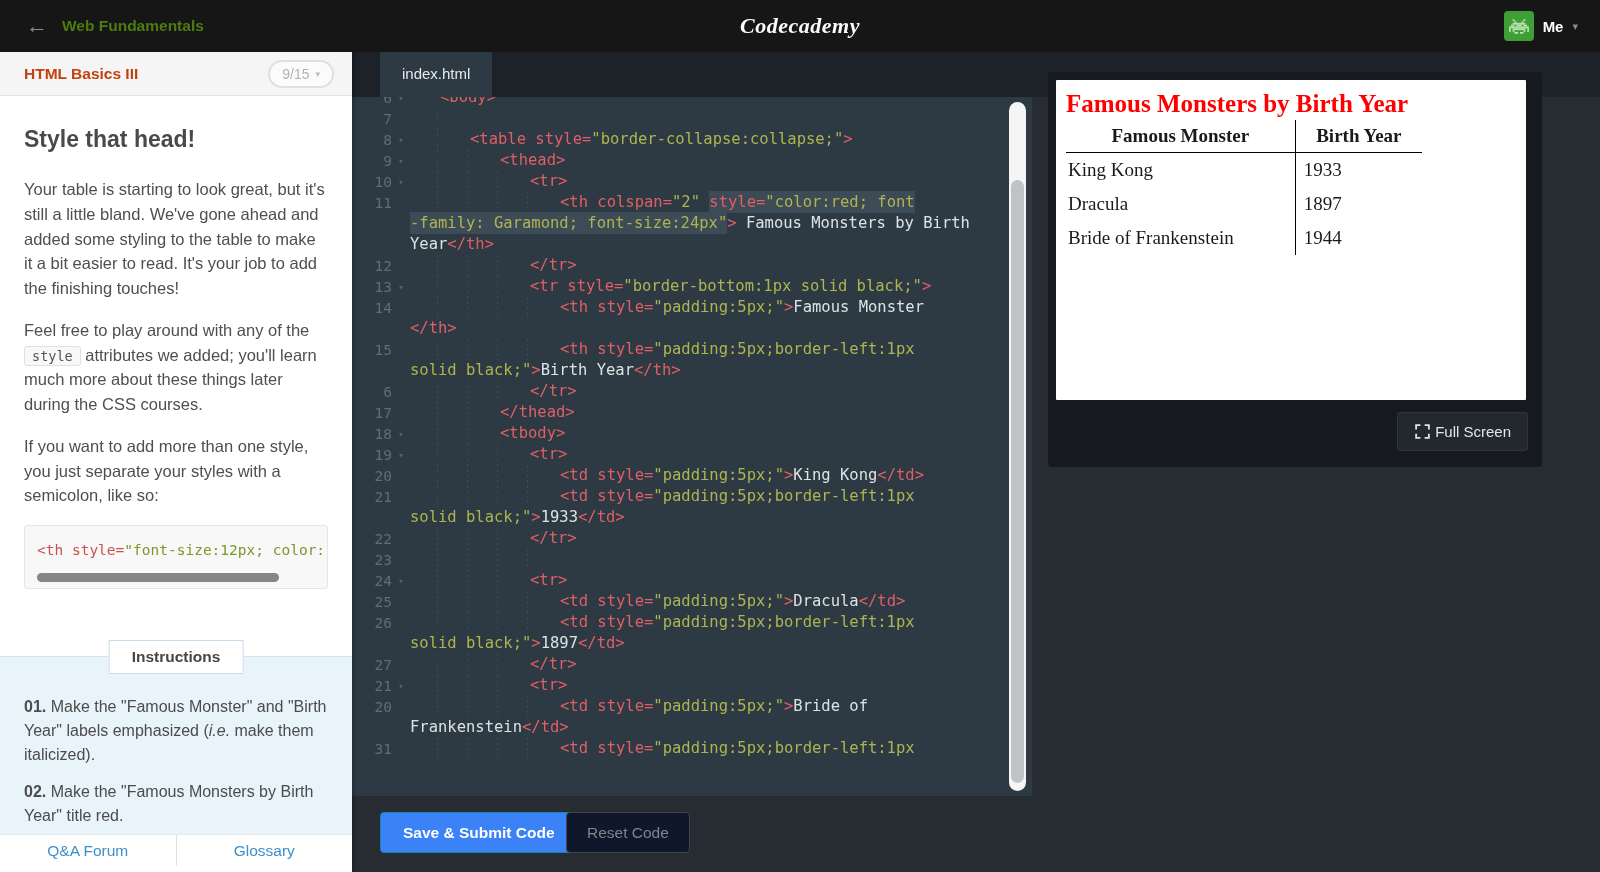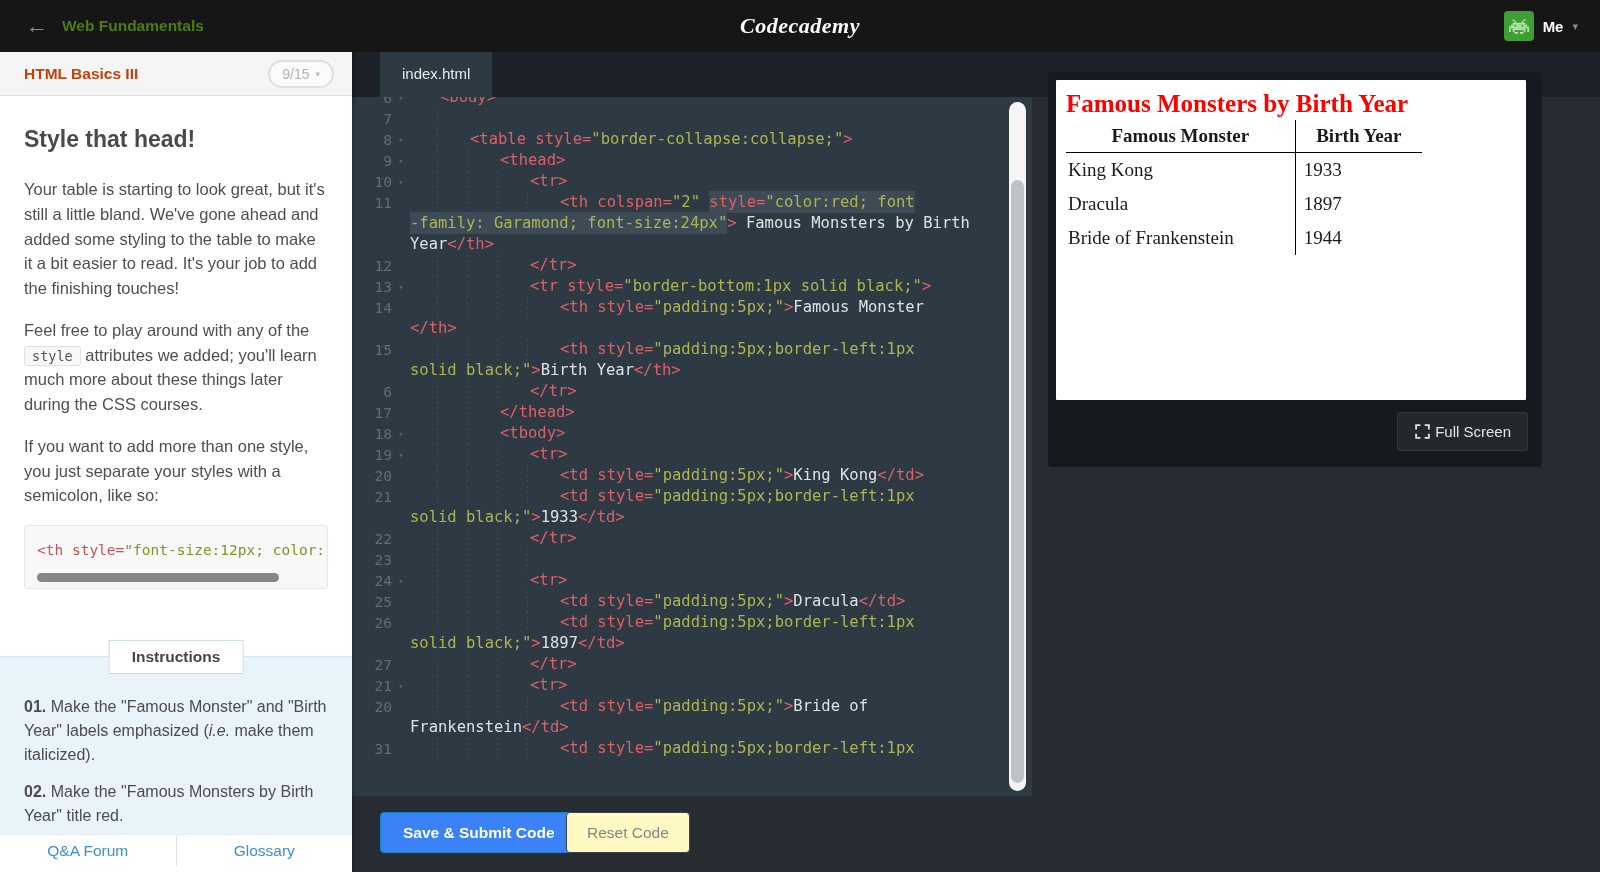--- a/index.html
+++ b/index.html
@@ -106,21 +106,21 @@
   .fs-btn { position:absolute; right:14px; top:340px; display:flex; align-items:center;
             gap:4px; background:#23282d; border:1px solid #30363c; border-radius:3px;
             color:#e2e6e8; font-size:15px; padding:10px 16px; cursor:pointer;
             font-family:inherit; }
 
   
   .save-btn { position:absolute; left:380px; top:812px; height:41px; padding:0 22px;
               background:#3b82f6; border:1px solid #1b7fc0; border-radius:4px; color:#fff;
               font-size:15.5px; font-weight:bold; cursor:pointer; font-family:inherit; z-index:45; }
   .reset-btn { position:absolute; left:566px; top:812px; height:41px; padding:0 20px;
-               background:#fef9c3; border:1px solid #3e464d; border-radius:4px; color:#7e878e;
+               background:#0f172a; border:1px solid #3e464d; border-radius:4px; color:#7e878e;
                font-size:15.5px; cursor:pointer; font-family:inherit; z-index:45; }
 </style>
 </head>
 <body>
 
 <header class="topbar">
   <div class="tb-left">
     <span class="back">←</span>
     <span class="tb-title">Web Fundamentals</span>
   </div>

